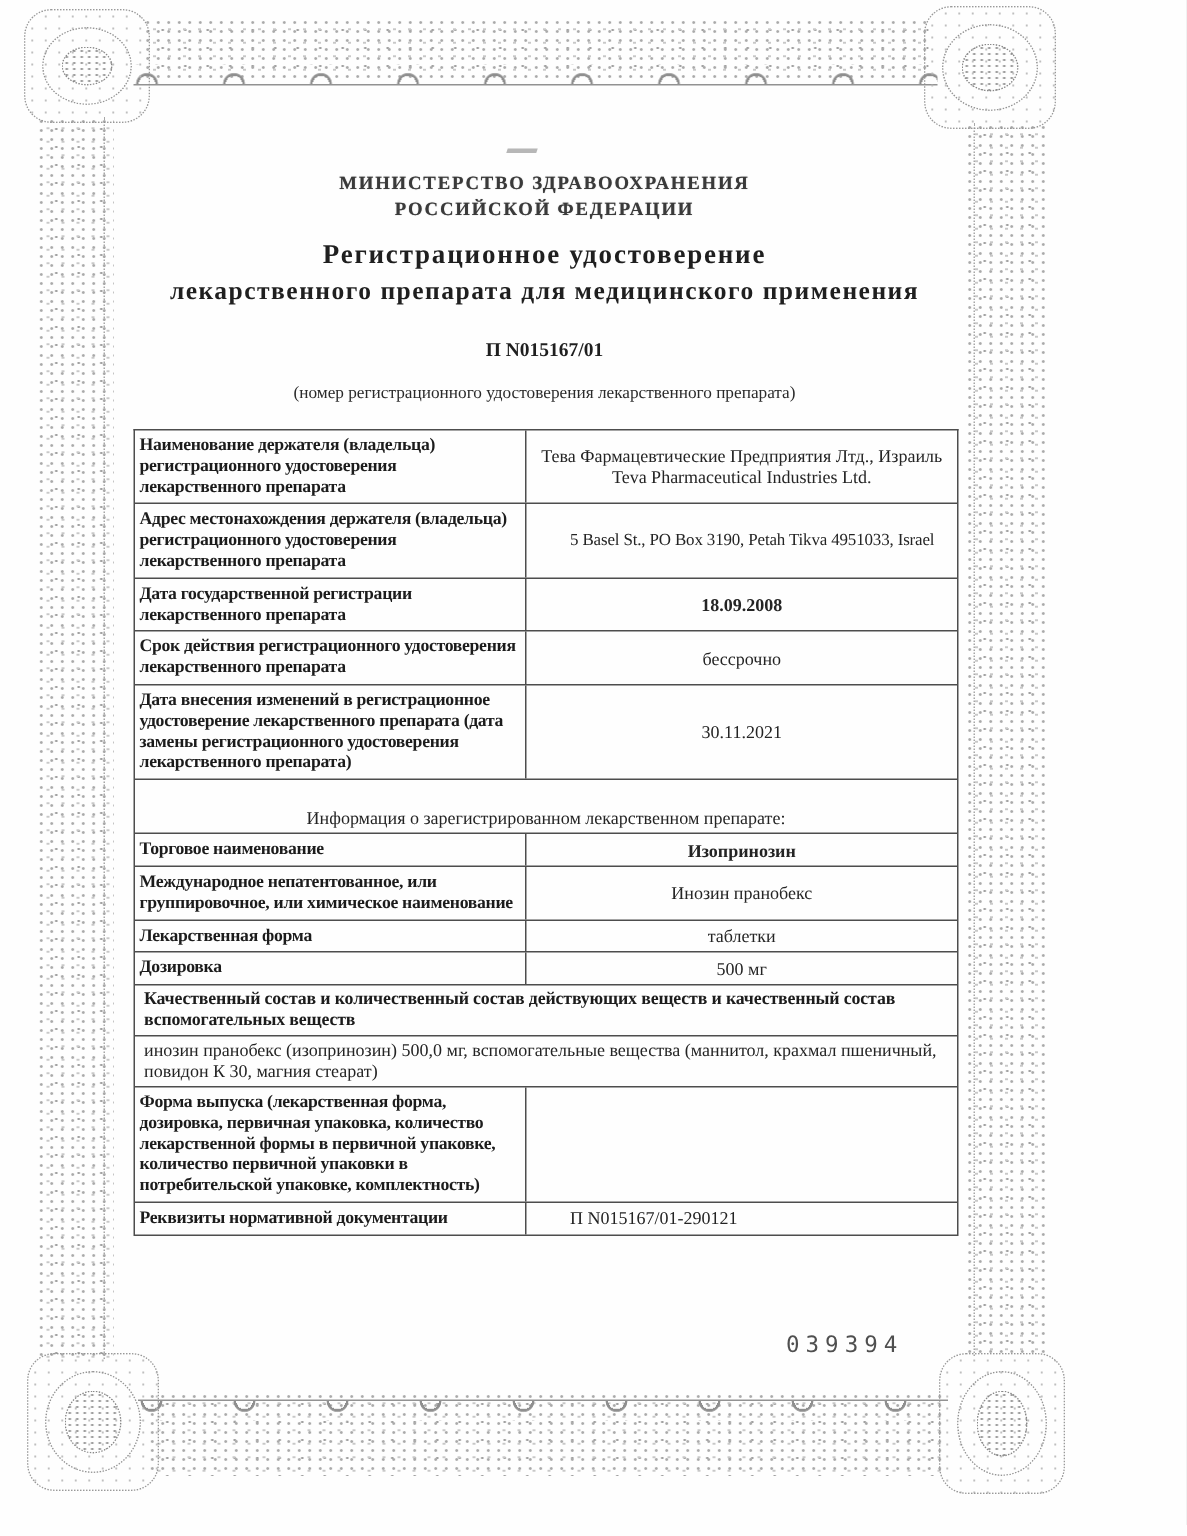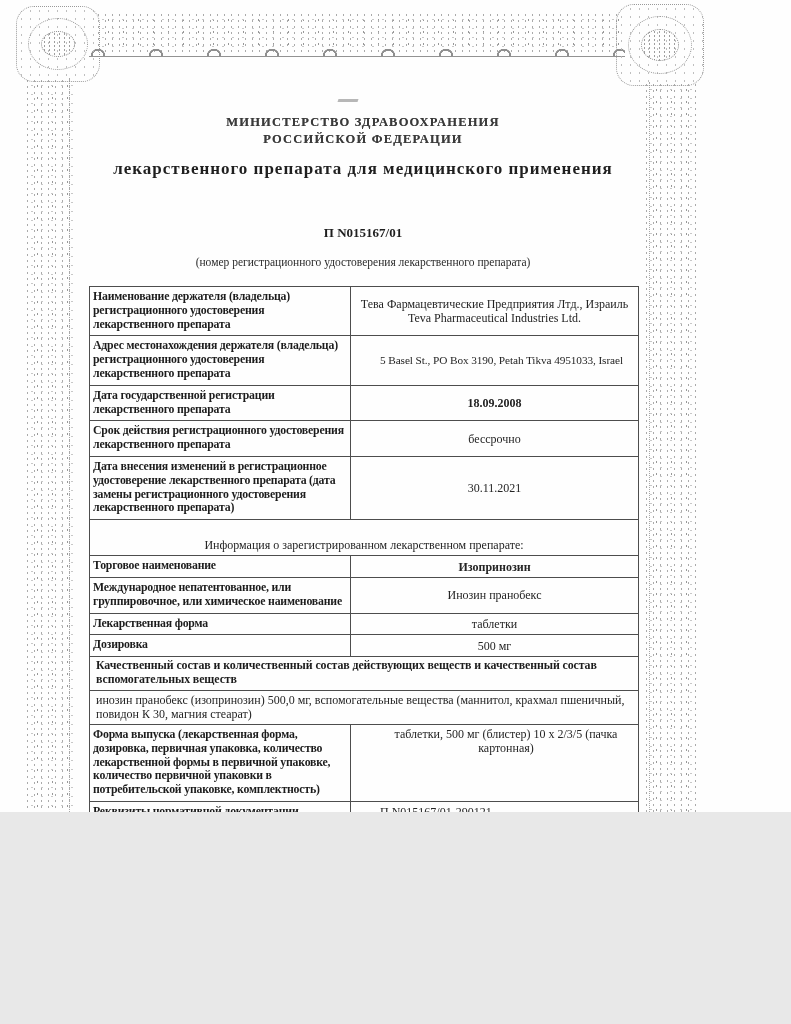--- a/index.html
+++ b/index.html
@@ -1,17 +1,17 @@
 <!DOCTYPE html>
 <html><head>
 <meta charset="utf-8">
 <style>
   html,body { margin:0; padding:0; background:#e8e8e8; }
   .page {
-    position:relative; width:791px; height:812px; margin:0 auto;
+    position:relative; width:791px; height:1024px; margin:0 auto;
     background:#fefefe; overflow:hidden;
     font-family:"Liberation Serif", serif; color:#262626;
   }
   
   .band {
     position:absolute;
     background-image:
       radial-gradient(#8e8e8e 0.9px, transparent 1.1px),
       radial-gradient(#b6b6b6 0.8px, transparent 1px),
       radial-gradient(#767676 0.7px, transparent 0.9px);
@@ -140,20 +140,21 @@
       <div class="ros-ring"></div>
       <div class="ros-core"></div>
     </div>
 
   <div class="emblem-dash"></div>
   <div class="hdr-center ministry">
     <div>МИНИСТЕРСТВО ЗДРАВООХРАНЕНИЯ</div>
     <div>РОССИЙСКОЙ ФЕДЕРАЦИИ</div>
   </div>
   <div class="hdr-center doc-title">
+    <div class="t1">Регистрационное удостоверение</div>
     <div class="t2">лекарственного препарата для медицинского применения</div>
   </div>
   <div class="hdr-center reg-number">П N015167/01</div>
   <div class="hdr-center reg-caption">(номер регистрационного удостоверения лекарственного препарата)</div>
 
   <div class="cert-table">
 
     <div class="trow">
       <div class="cl">Наименование держателя (владельца) регистрационного удостоверения лекарственного препарата</div>
       <div class="cv pre">Тева Фармацевтические Предприятия Лтд., Израиль
@@ -207,21 +208,20 @@
     <div class="trow">
       <div class="cfull f-bold">Качественный состав и количественный состав действующих веществ и качественный состав вспомогательных веществ</div>
     </div>
 
     <div class="trow">
       <div class="cfull">инозин пранобекс (изопринозин) 500,0 мг, вспомогательные вещества (маннитол, крахмал пшеничный, повидон К 30, магния стеарат)</div>
     </div>
 
     <div class="trow">
       <div class="cl">Форма выпуска (лекарственная форма, дозировка, первичная упаковка, количество лекарственной формы в первичной упаковке, количество первичной упаковки в потребительской упаковке, комплектность)</div>
-      <div class="cv v-left v-top">таблетки, 500 мг (блистер) 10 х 2/3/5 (пачка картонная)</div>
     </div>
 
     <div class="trow">
       <div class="cl">Реквизиты нормативной документации</div>
       <div class="cv v-left">П N015167/01-290121</div>
     </div>
 
   </div>
 
   <div class="serial">039394</div>

